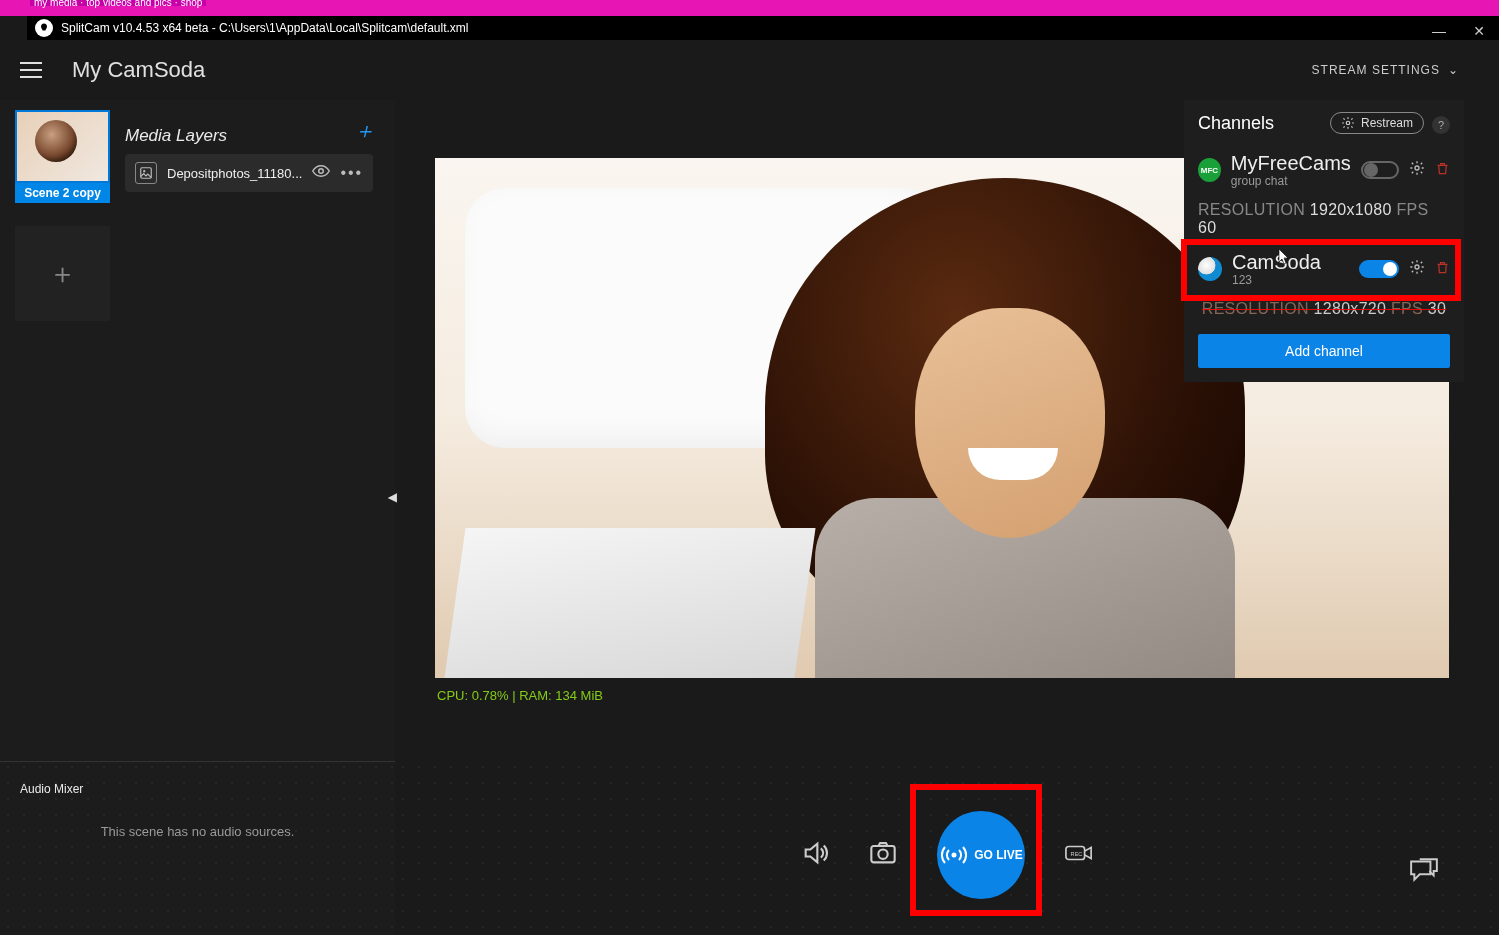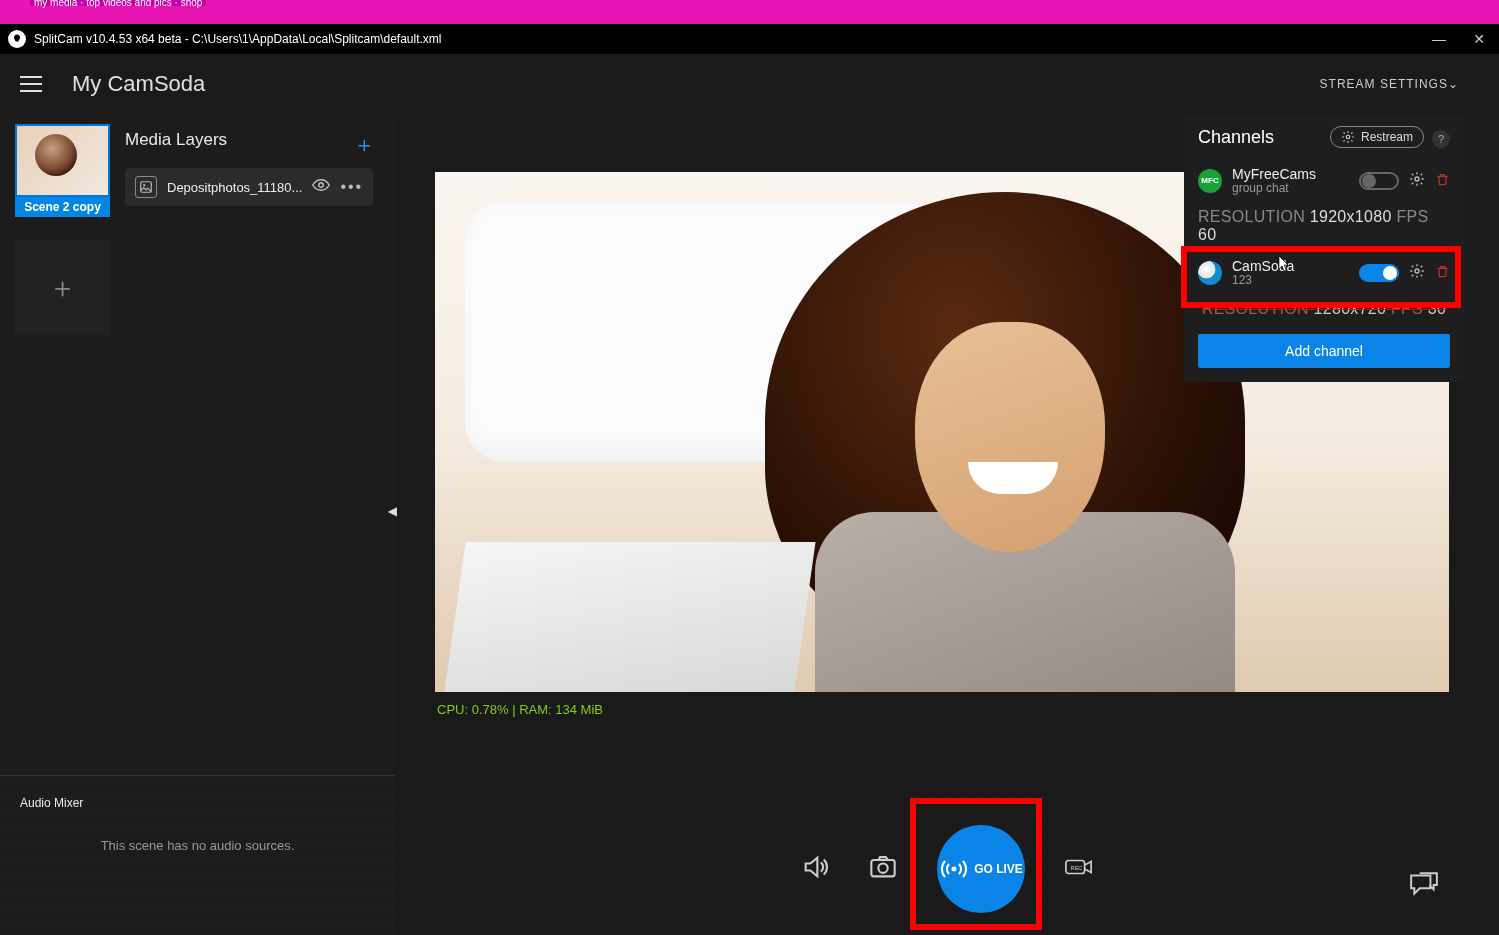--- a/index.html
+++ b/index.html
@@ -1,45 +1,45 @@
 <!DOCTYPE html>
 <html><head>
 <meta charset="utf-8">
 <style>
 * { box-sizing: border-box; margin: 0; padding: 0; font-family: "Segoe UI", Arial, sans-serif; }
 body { background: #1a1a1a; color: #e0e0e0; width: 1499px; height: 935px; overflow: hidden; position: relative; }
 
 
-.topstrip { height: 24px; background: linear-gradient(to bottom, #e815b5 0, #e815b5 6px); position: relative; }
+.topstrip { height: 16px; background: linear-gradient(to bottom, #e815b5 0, #e815b5 6px); position: relative; }
 .topstrip .partial { position:absolute; top:0; left:30px; font-size:10px; color:#fff; background:#c800a8; padding:0 4px; line-height:6px; pointer-events:none; }
 
-.titlebar { height: 30px; display:flex; align-items:center; background:#000; color:#fff; font-size:12px; padding:0 8px; position:relative; }
+.titlebar { height: 24px; display:flex; align-items:center; background:#000; color:#fff; font-size:12px; padding:0 8px; position:relative;margin-left:27px; }
 .titlebar .logo { width:18px; height:18px; border-radius:50%; background:#fff; display:flex; align-items:center; justify-content:center; color:#000; font-weight:bold; margin-right:8px; }
 .titlebar .wincontrols { position:absolute; right:0; top:0; height:30px; display:flex; }
 .titlebar .wincontrols div { width:40px; height:30px; display:flex; align-items:center; justify-content:center; font-size:14px; color:#ccc; cursor:pointer; }
 
 
 .header { height:60px; display:flex; align-items:center; padding:0 20px; }
 .hamburger { width:22px; height:16px; display:flex; flex-direction:column; justify-content:space-between; margin-right:30px; cursor:pointer; }
 .hamburger span { height:2px; background:#e0e0e0; }
 .project-title { font-size:22px; font-weight:300; flex:1; }
-.stream-settings { font-size:12px; letter-spacing:1px; color:#ccc; display:flex; align-items:center; gap:0; cursor:pointer; margin-right:20px; }
+.stream-settings { font-size:12px; letter-spacing:1px; color:#ccc; display:flex; align-items:center; gap:8px; cursor:pointer; margin-right:20px; }
 
 .main { display:flex; height:839px; }
 
 
 .sidebar { width:395px; background:#1c1c1c; display:flex; flex-direction:column; position:relative; }
 .scenes-row { display:flex; gap:15px; padding:10px 15px 5px; }
 .scene-thumb { width:110px;font-weight:bold; }
 .scene-thumb .img { width:95px; height:73px; background:linear-gradient(135deg,#e8d0b8,#f0e8e0); border:2px solid #0078d7; position:relative; }
 .scene-thumb .img::after { content:""; position:absolute; left:18px; top:8px; width:42px; height:42px; border-radius:50%; background:radial-gradient(circle at 40% 35%,#c9a080 0,#7a4a30 55%,#3a2010 75%); }
 .scene-thumb .label { background:#0086e6; color:#fff; font-size:12px; text-align:center; padding:3px 0; }
 
 .scenes-right { flex:1; }
-.ml-head { display:flex; align-items:flex-start; justify-content:space-between; padding:6px 10px 8px 0; }
+.ml-head { display:flex; align-items:flex-end; justify-content:space-between; padding:6px 10px 8px 0;font-style:italic; }
 .ml-head .title { font-size:17px; color:#eaeaea; }
 .plus-icon { color:#2196f3; font-size:22px; font-weight:300; cursor:pointer; }
 
 .layer-item { background:#2b2b2b; border-radius:4px; margin:0 12px 0 0; height:38px; display:flex; align-items:center; padding:0 10px; gap:10px; }
 .layer-item .thumb { width:22px; height:22px; border:1px solid #888; border-radius:3px; display:flex; align-items:center; justify-content:center; }
 .layer-item .thumb svg { width:14px; height:14px; }
 .layer-item .name { flex:1; font-size:13px; color:#eee; overflow:hidden; text-overflow:ellipsis; white-space:nowrap; }
 .layer-item .eye { color:#bbb; cursor:pointer; }
 .layer-item .dots { color:#bbb; cursor:pointer; font-size:16px; letter-spacing:2px; }
 
@@ -84,21 +84,21 @@
 .channels-panel .ch-head { display:flex; align-items:flex-end; padding:0 14px 10px; }
 .channels-panel .ch-head .title { font-size:18px; color:#fff; flex:1; }
 .restream-btn { display:flex; align-items:center; gap:6px; border:1px solid #888; border-radius:14px; padding:3px 10px; font-size:12px; color:#ddd; cursor:pointer; }
 .help-dot { width:18px; height:18px; border-radius:50%; background:#333; color:#aaa; font-size:11px; display:flex; align-items:center; justify-content:center; margin-left:8px; cursor:pointer; }
 
 .channel-row { display:flex; align-items:center; padding:8px 14px; gap:10px; }
 .ch-logo { width:24px; height:24px; border-radius:50%; display:flex; align-items:center; justify-content:center; font-size:8px; font-weight:bold; color:#fff; }
 .ch-logo.mfc { background:#1aa038; }
 .ch-logo.cs { background:radial-gradient(circle at 35% 35%,#fff 0,#e0e0e0 40%,#108ad0 42%); }
 .ch-text { flex:1; line-height:1.15; }
-.ch-text .n { font-size:14px; color:#eee; }
+.ch-text .n { font-size:20px; color:#eee; }
 .ch-text .s { font-size:12px; color:#9a9a9a; }
 .toggle { width:40px; height:18px; border-radius:9px; position:relative; cursor:pointer; }
 .toggle.off { border:2px solid #666; }
 .toggle.off::after { content:""; position:absolute; left:1px; top:0; width:14px; height:14px; border-radius:50%; background:#666; }
 .toggle.on { background:#0b84e8; }
 .toggle.on::after { content:""; position:absolute; right:2px; top:2px; width:14px; height:14px; border-radius:50%; background:#fff; }
 .gear { cursor:pointer; color:#bbb; }
 .trash { cursor:pointer; color:#b83028; font-size:15px; }
 
 .res-row { font-size:16px; color:#888; padding:4px 14px 6px; letter-spacing:0.3px; }

